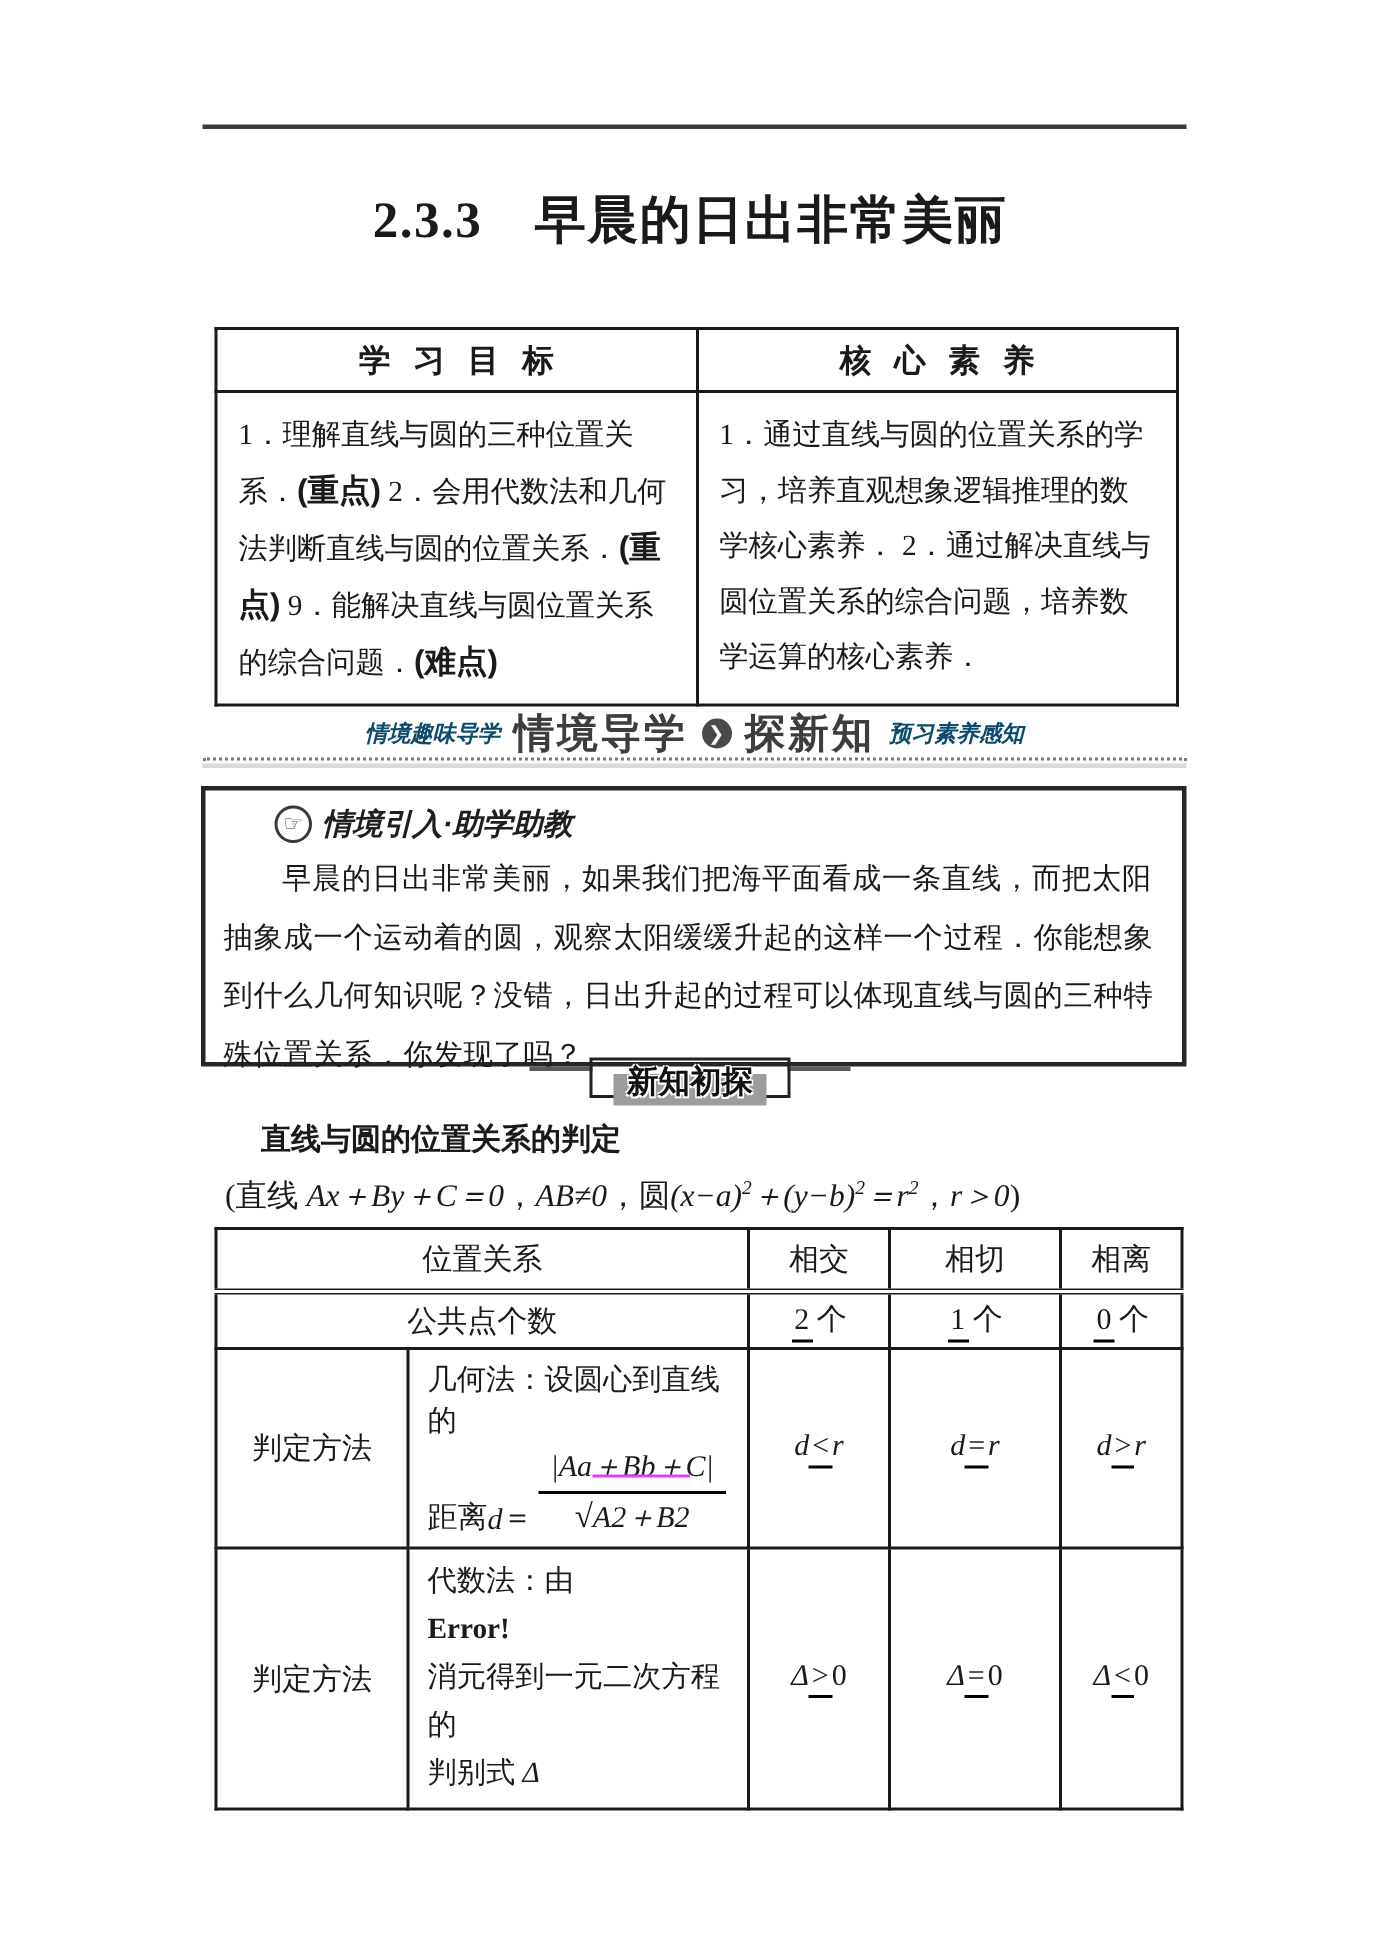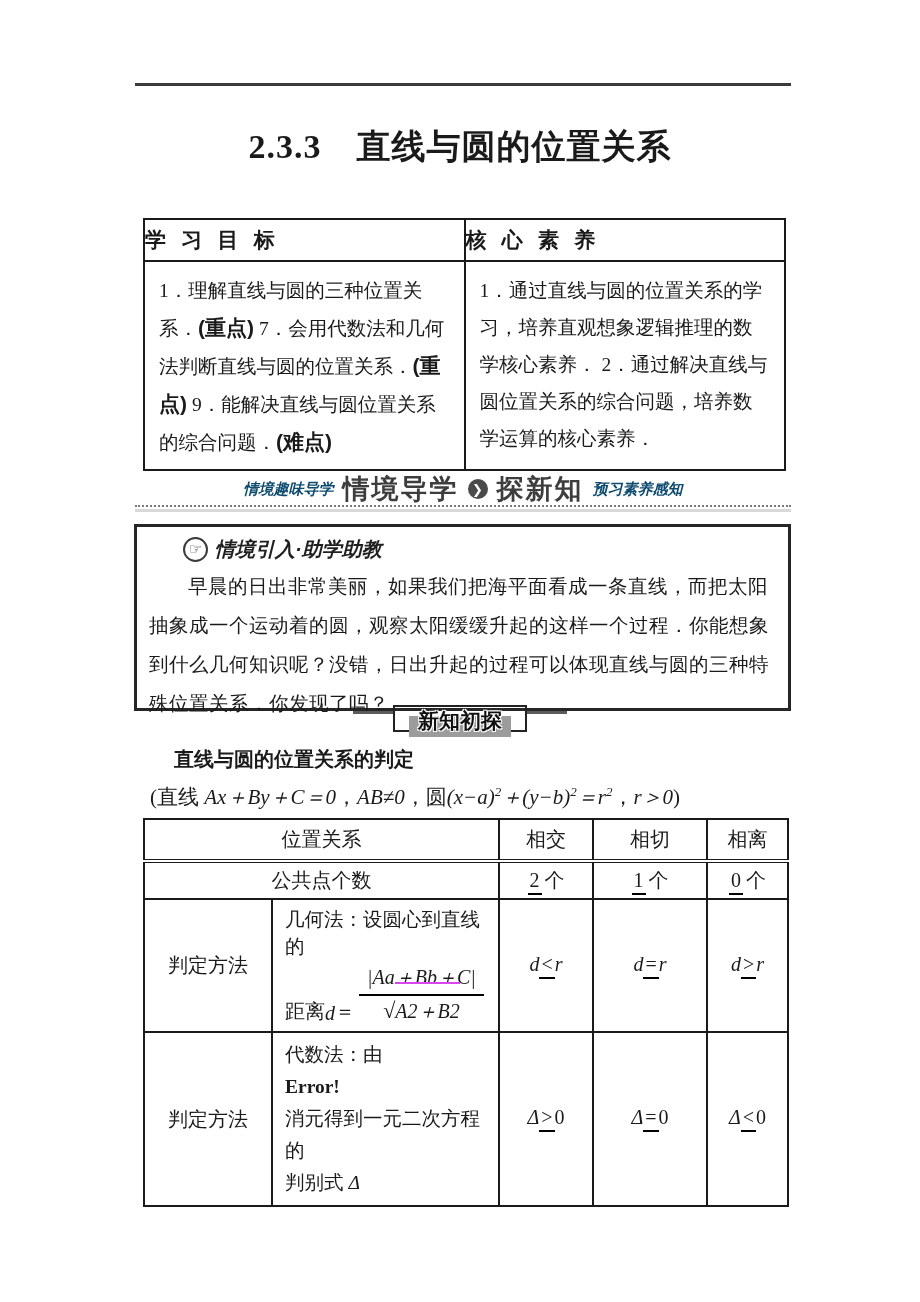--- a/index.html
+++ b/index.html
@@ -10,21 +10,21 @@
     overflow:hidden;
   }
   
   .top-rule { position:absolute; left:135px; top:83px; width:656px; height:3px; background:#3b3b3b; }
   
   .doc-title { position:absolute; left:0; top:124px; width:920px; text-align:center;
     font-size:34px; font-weight:bold; letter-spacing:1px; }
   
   .obj-table { position:absolute; left:143px; top:218px; width:643px; border-collapse:collapse; table-layout:fixed; }
   .obj-table td { border:2px solid #1a1a1a; }
-  .obj-table .hdr { height:42px; text-align:left; font-weight:bold; font-size:21px; word-spacing:10px; }
+  .obj-table .hdr { height:42px; text-align:center; font-weight:bold; font-size:21px; word-spacing:10px; }
   .obj-table .bodycell { vertical-align:top; padding:10px 14px 8px; font-size:19.5px; line-height:37px; height:208px; }
   .obj-table .bodycell b { font-family:"Liberation Sans",sans-serif; font-size:21px; }
   
   .banner { position:absolute; left:135px; top:474px; width:656px; }
   .banner-row { display:flex; align-items:center; justify-content:center; gap:9px; height:30px; }
   .banner-small { font-size:15px; color:#0c4a6e; font-style:italic; font-weight:bold; }
   .banner-big { font-size:27px; font-weight:bold; color:#3d3d3d; font-family:"Liberation Sans",sans-serif; letter-spacing:2px; }
   .banner-chevron { width:20px; height:20px; border-radius:50%; background:#4a4a4a; color:#fff;
     display:flex; align-items:center; justify-content:center; font-size:13px; font-weight:bold;
     font-family:"DejaVu Sans",sans-serif; }
@@ -77,36 +77,36 @@
   .alg-line { font-size:19.5px; line-height:32px; }
   .alg-error { font-weight:bold; }
 </style>
 </head>
 <body>
 
 <div class="page">
 
   <div class="top-rule"></div>
 
-  <div class="doc-title">2.3.3　直线与圆的位置关系</div>
+  <div class="doc-title">2.3.3　早晨的日出非常美丽</div>
 
   <table class="obj-table">
     <colgroup>
         <col style="width:50%">
         <col style="width:50%">
       </colgroup>
     <tbody>
         <tr>
       <td class="hdr">学 习 目 标</td>
       <td class="hdr">核 心 素 养</td>
     </tr>
     <tr>
       <td class="bodycell">
         <span>1．理解直线与圆的三种位置关系．</span><b>(重点)</b>
-        <span>7．会用代数法和几何法判断直线与圆的位置关系．</span><b>(重点)</b>
+        <span>2．会用代数法和几何法判断直线与圆的位置关系．</span><b>(重点)</b>
         <span>9．能解决直线与圆位置关系的综合问题．</span><b>(难点)</b>
       </td>
       <td class="bodycell">
         <span>1．通过直线与圆的位置关系的学习，培养直观想象逻辑推理的数学核心素养．</span>
         <span>2．通过解决直线与圆位置关系的综合问题，培养数学运算的核心素养．</span>
       </td>
     </tr>
   </tbody>
     </table>
 

